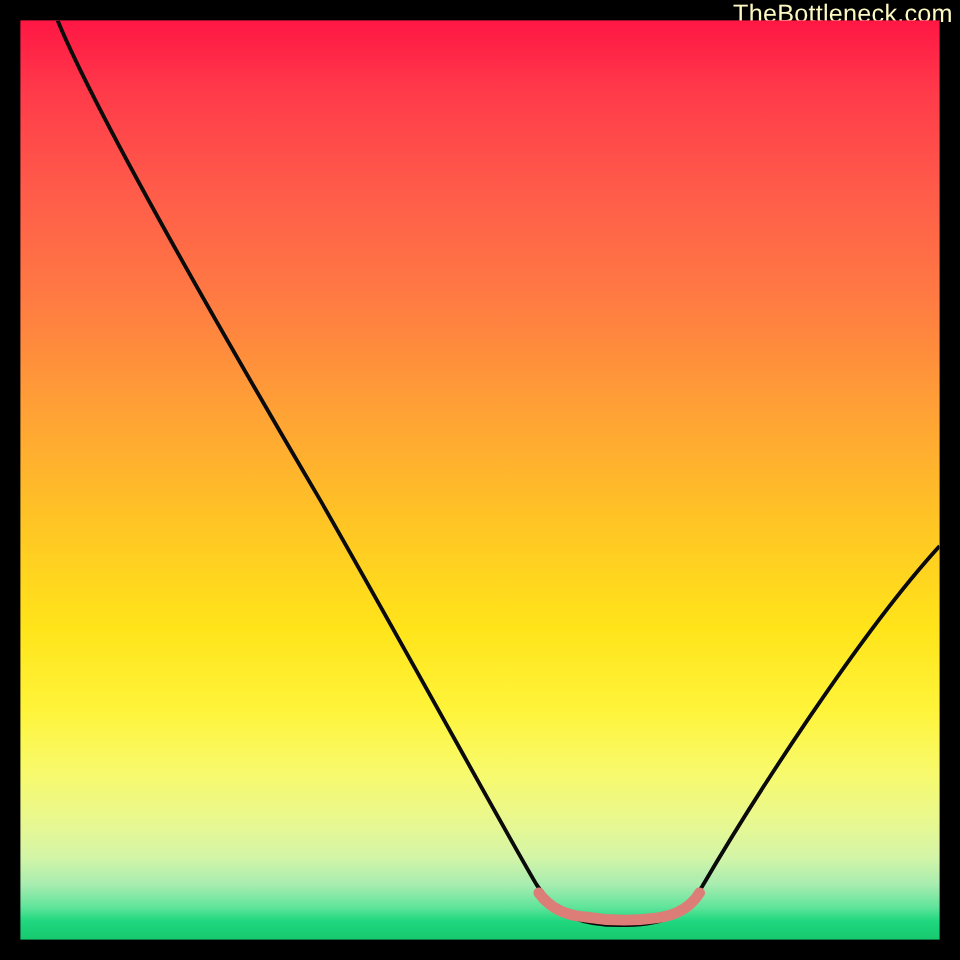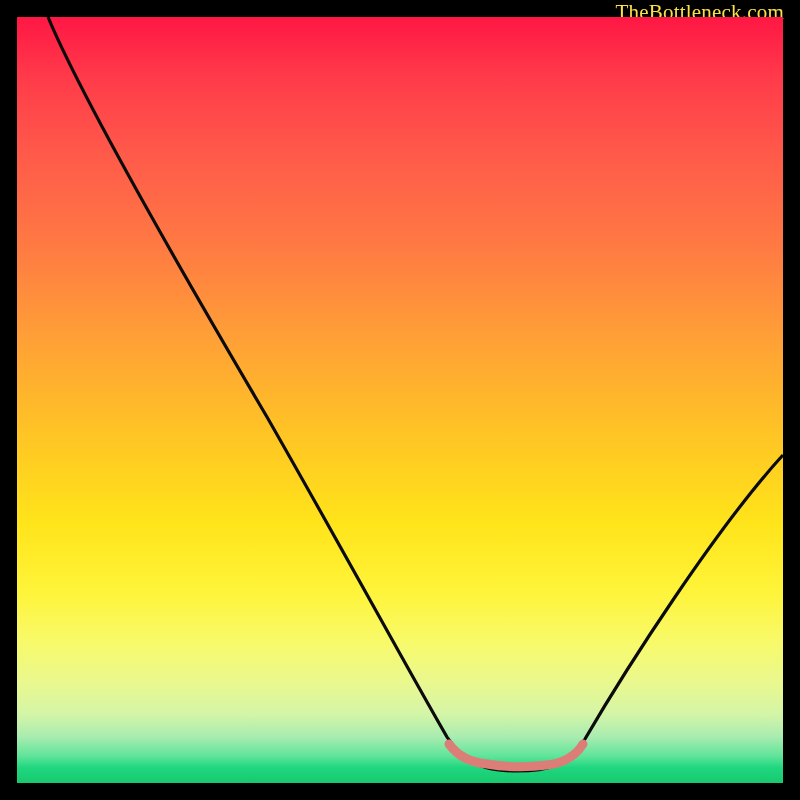--- a/index.html
+++ b/index.html
@@ -49,27 +49,26 @@
     position: absolute;
     left: 0;
     top: 0;
     width: 766px;
     height: 766px;
     pointer-events: none;
   }
   .watermark {
     position: absolute;
     top: 0;
-    right: 16px;
-    color: #fde047;
+    right: 6px;
+    color: #fef9c3;
     font-size: 21px;
     letter-spacing: 0.2px;
     font-weight: 400;
     user-select: none;
-    font-family: Liberation Serif, serif;
   }
 </style>
 </head>
 <body>
 
 <div class="frame">
 
   <div class="watermark">TheBottleneck.com</div>
 
   <div class="plot">

